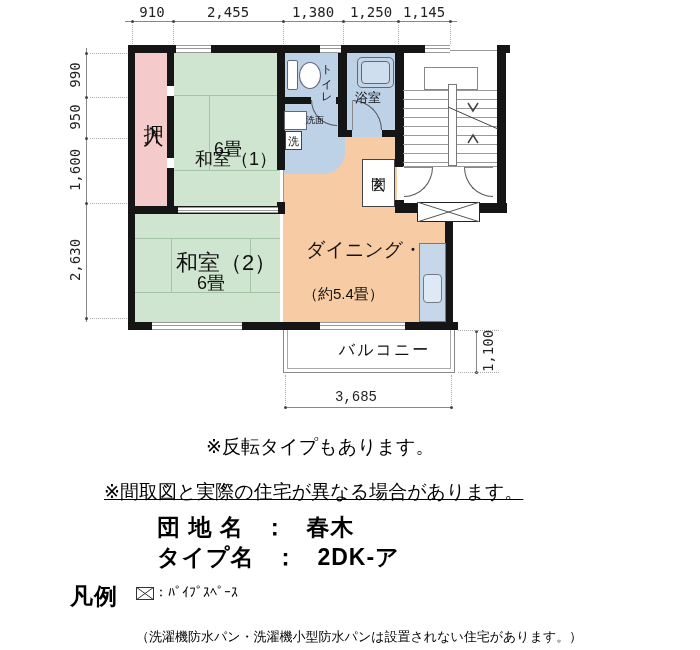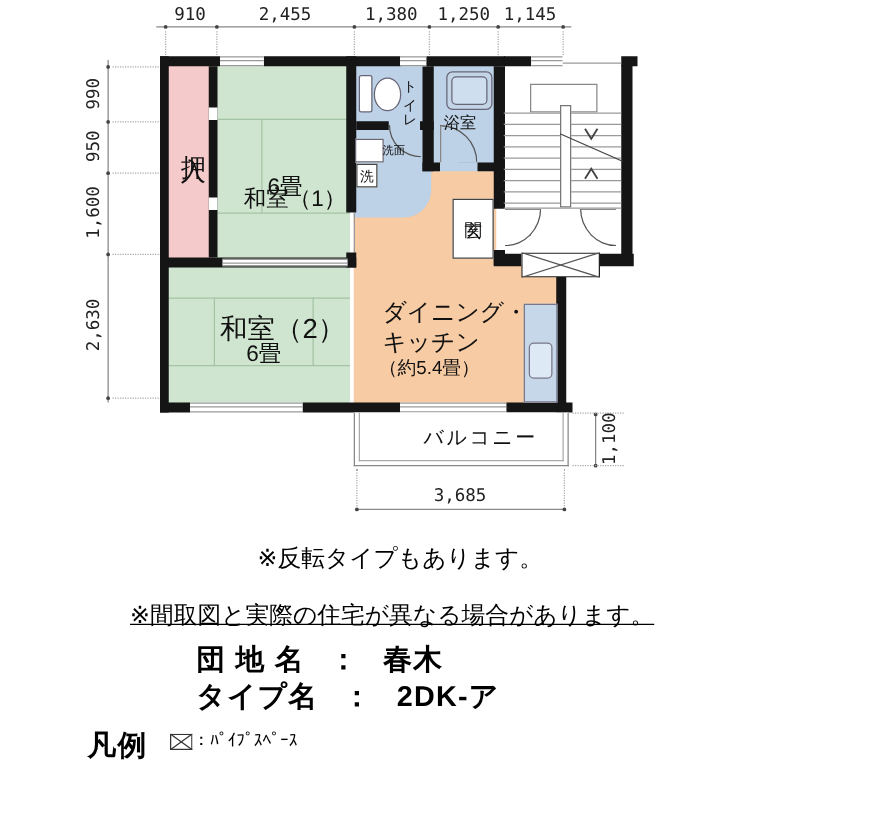--- a/index.html
+++ b/index.html
@@ -150,21 +150,20 @@
   <div class="rlabel" style="left:195px;top:114px;font-size:18px;margin-top:33px;">和室（1）</div>
   <div class="rlabel" style="left:214px;top:137px;font-size:18px;">6畳</div>
   <div class="rlabel vtext" style="left:319px;top:57px;font-size:11px;letter-spacing:1px;">トイレ</div>
   <div class="rlabel" style="left:355px;top:89px;font-size:13px;">浴室</div>
   <div class="rlabel" style="left:306px;top:114px;font-size:9px;">洗面</div>
   <div class="rlabel" style="left:288px;top:134px;font-size:11px;">洗</div>
   <div class="rlabel vtext" style="left:370px;top:166px;font-size:14px;letter-spacing:1px;">玄関</div>
   <div class="rlabel" style="left:176px;top:248px;font-size:22px;">和室（2）</div>
   <div class="rlabel" style="left:197px;top:271px;font-size:18px;">6畳</div>
   <div class="rlabel" style="left:306px;top:237px;font-size:19px;">ダイニング・</div>
-  <div class="rlabel" style="left:306px;top:261px;font-size:19px;">キッチン</div>
   <div class="rlabel" style="left:303px;top:285px;font-size:15px;">（約5.4畳）</div>
 
   <div class="dimline" style="left:125px;top:21px;width:332px;height:1px;"></div>
   <div class="dot" style="left:131px;top:20px;"></div>
   <div class="dot" style="left:172px;top:20px;"></div>
   <div class="dot" style="left:282px;top:20px;"></div>
   <div class="dot" style="left:342px;top:20px;"></div>
   <div class="dot" style="left:397px;top:20px;"></div>
   <div class="dot" style="left:449px;top:20px;"></div>
   <div class="extv" style="left:132px;top:25px;height:19px;"></div>
@@ -193,21 +192,21 @@
   <div class="dimlabel rot" style="left:75px;top:75px;">990</div>
   <div class="dimlabel rot" style="left:75px;top:117px;">950</div>
   <div class="dimlabel rot" style="left:75px;top:170px;">1,600</div>
   <div class="dimlabel rot" style="left:75px;top:260px;">2,630</div>
 
   <div class="dimline" style="left:285px;top:407px;width:166px;height:1px;"></div>
   <div class="dot" style="left:284px;top:406px;"></div>
   <div class="dot" style="left:450px;top:406px;"></div>
   <div class="extv" style="left:285px;top:375px;height:30px;"></div>
   <div class="extv" style="left:451px;top:375px;height:30px;"></div>
-  <div class="dimlabel" style="left:368px;top:389px;">3,685</div>
+  <div class="dimlabel" style="left:356px;top:389px;font-family:Liberation Mono, monospace;">3,685</div>
 
   <div class="dimline" style="left:476px;top:331px;width:1px;height:42px;"></div>
   <div class="dot" style="left:475px;top:330px;"></div>
   <div class="dot" style="left:475px;top:371px;"></div>
   <div class="exth" style="left:458px;top:330px;width:41px;"></div>
   <div class="exth" style="left:458px;top:372px;width:41px;"></div>
   <div class="dimlabel rot" style="left:488px;top:351px;">1,100</div>
 
   <div class="note" style="left:206px;top:434px;">※反転タイプもあります。</div>
   <div class="note" style="left:104px;top:479px;text-decoration:underline;">※間取図と実際の住宅が異なる場合があります。</div>
@@ -224,14 +223,15 @@
   </div>
 
   <div class="title" style="left:70px;top:581px;">凡例</div>
   <div class="legtext" style="left:136px;top:584px;font-size:14px;">
     <svg class="symbox" width="18" height="13">
       <rect x="0.5" y="0.5" width="17" height="12" fill="#fff" stroke="#333"></rect>
       <line x1="0" y1="0" x2="18" y2="13" stroke="#333"></line>
       <line x1="18" y1="0" x2="0" y2="13" stroke="#333"></line>
     </svg><span>：ﾊﾟｲﾌﾟｽﾍﾟｰｽ</span>
   </div>
+  <div class="legtext" style="left:136px;top:628px;font-size:13px;">（洗濯機防水パン・洗濯機小型防水パンは設置されない住宅があります。）</div>
 
 </div>
 
 </body></html>

